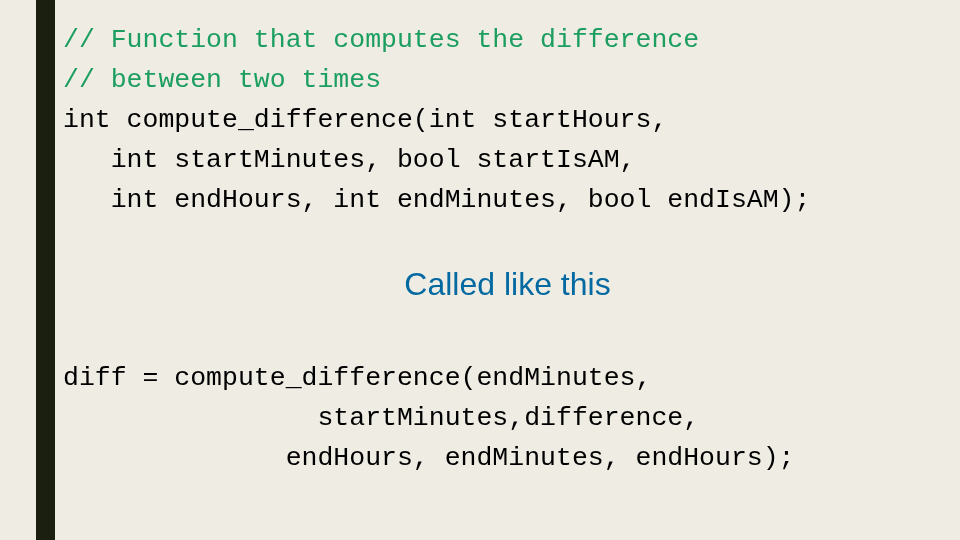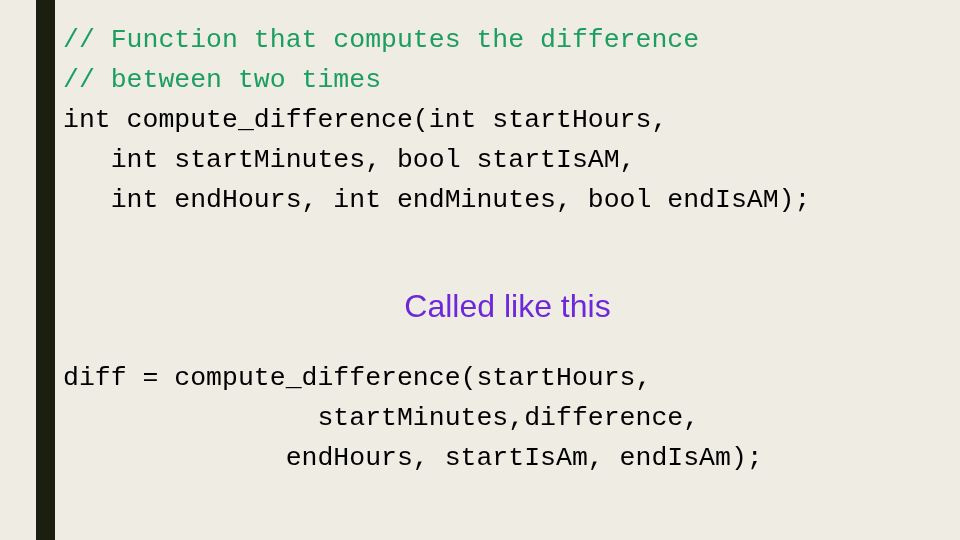--- a/index.html
+++ b/index.html
@@ -53,45 +53,45 @@
     position: absolute;
     left: 8px;
     top: 358px;
   }
   .comment-line {
     color: #1b9e5f;
   }
   .heading {
     position: absolute;
     left: 0;
-    top: 284px;
+    top: 262px;
     width: 905px;
     text-align: center;
     font-family: "Liberation Sans", sans-serif;
     font-size: 32px;
     line-height: 44px;
-    color: #6d28d9;
+    color: #0369a1;
     font-weight: 400;
   }
 </style>
 </head>
 <body>
 
 <div id="slide">
 
   <div id="accent-bar"></div>
 
   <div id="content">
 
     <div id="code-top" class="code-block"><span class="comment-line">// Function that computes the difference</span>
 <span class="comment-line">// between two times</span>
 <span>int compute_difference(int startHours,</span>
 <span>   int startMinutes, bool startIsAM,</span>
 <span>   int endHours, int endMinutes, bool endIsAM);</span></div>
 
     <div class="heading">Called like this</div>
 
-    <div id="code-bottom" class="code-block"><span>diff = compute_difference(startHours,</span>
+    <div id="code-bottom" class="code-block"><span>diff = compute_difference(endMinutes,</span>
 <span>                startMinutes,difference,</span>
-<span>              endHours, startIsAm, endIsAm);</span></div>
+<span>              endHours, endMinutes, endHours);</span></div>
 
   </div>
 </div>
 
 </body></html>

